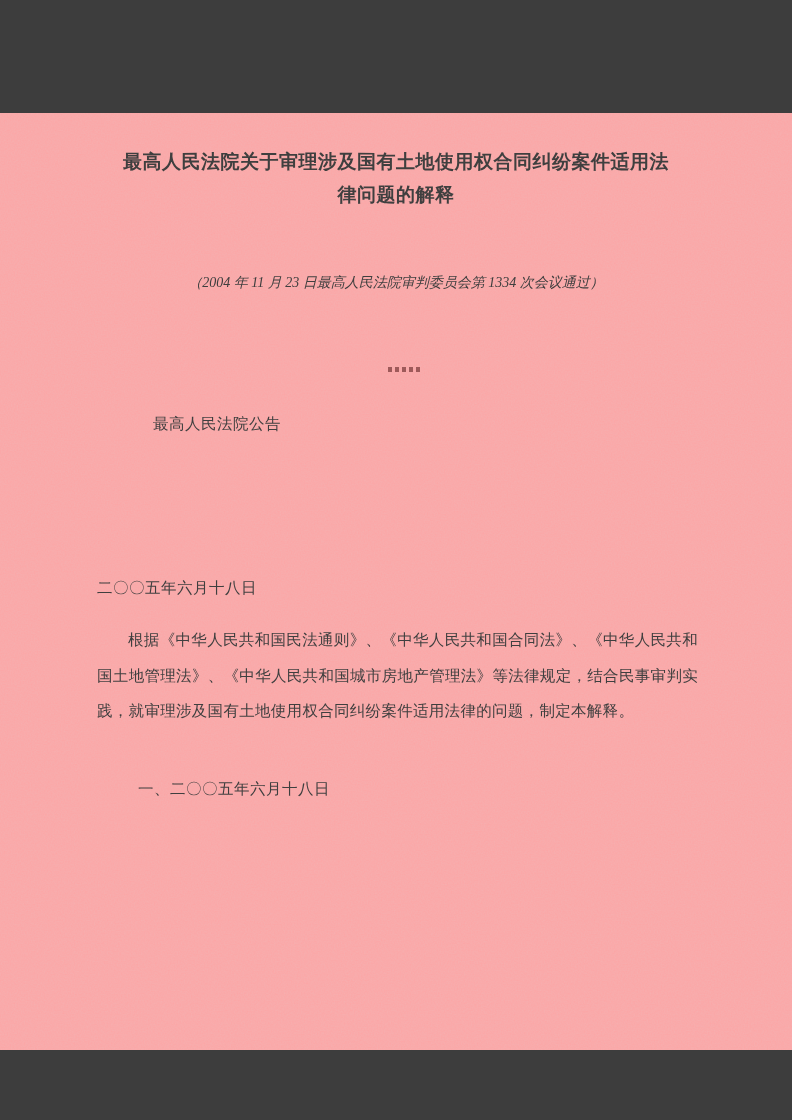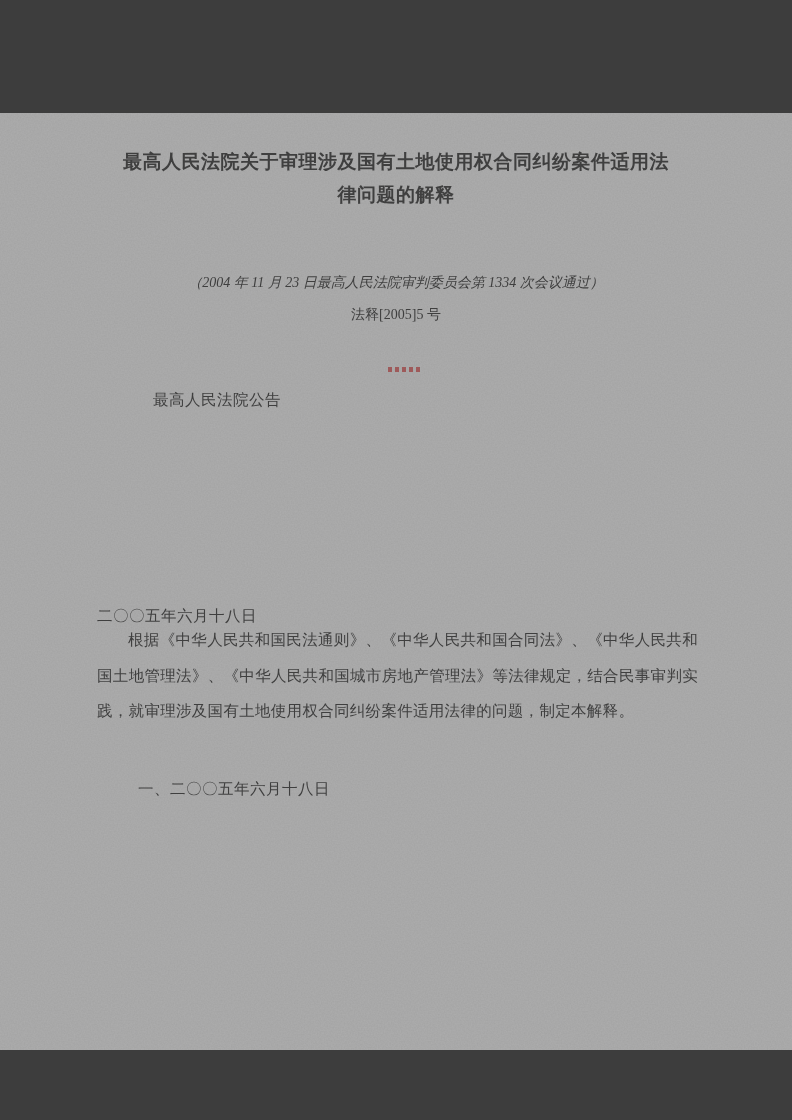--- a/index.html
+++ b/index.html
@@ -41,66 +41,64 @@
     text-align: center;
     font-size: 14px; line-height: 22px;
   }
   .red-marks {
     position: absolute; top: 254px; left: 0; width: 100%;
     display: flex; justify-content: center; gap: 3px;
     transform: translateX(8px);
   }
   .red-mark { width: 4px; height: 5px; background: #9e5a5a; }
   .announce-heading {
-    position: absolute; top: 276px; left: 153px;
+    position: absolute; top: 300px; left: 153px;
     font-size: 15.5px; line-height: 21px;
     letter-spacing: 0.5px;
     text-align: center;
   }
   .para {
     position: absolute; left: 97px; width: 601px;
     font-size: 15.5px; line-height: 35.5px;
     text-align: justify; text-justify: inter-character;
     letter-spacing: 0.3px;
   }
   .indent { text-indent: 2em; }
   .para-announce { top: 339px; }
   .date-line {
     position: absolute; top: 464px; left: 97px;
     font-size: 15.5px; line-height: 21px;
     letter-spacing: 0.5px;
-    margin-top: 28px;
   }
   .para-preamble { top: 509px; }
   .section-heading {
     position: absolute; top: 665px; left: 138px;
     font-size: 15.5px; line-height: 21px;
     letter-spacing: 0.5px;
   }
   .para-article { top: 710px; }
   .article-label { font-weight: bold; margin-right: 1.2em; }
 </style>
 </head>
 <body style="background: rgb(61, 61, 61); color: rgb(63, 63, 63);">
 
-<div class="paper" style="background: #a3a3a3;">
+<div class="paper" style="background: #fca5a5;">
 
   <svg class="noise" width="792" height="937" xmlns="http://www.w3.org/2000/svg" aria-hidden="true">
     <filter id="grain">
       <feTurbulence type="fractalNoise" baseFrequency="0.7" numOctaves="2" seed="3"></feTurbulence>
       <feColorMatrix type="matrix" values="0 0 0 0 0.72  0 0 0 0 0.72  0 0 0 0 0.73  0 0 0 0.18 0"></feColorMatrix>
     </filter>
     <rect width="792" height="937" filter="url(#grain)"></rect>
   </svg>
 
   <div class="doc-title">最高人民法院关于审理涉及国有土地使用权合同纠纷案件适用法律问题的解释</div>
 
   <div class="approval-line">（2004 年 11 月 23 日最高人民法院审判委员会第 1334 次会议通过）</div>
 
-  <div class="doc-number">法释[2005]5 号</div>
 
   <div class="red-marks">
     <span class="red-mark" style="background: rgb(158, 90, 90);"></span>
     <span class="red-mark" style="background: rgb(158, 90, 90);"></span>
     <span class="red-mark" style="background: rgb(158, 90, 90);"></span>
     <span class="red-mark" style="background: rgb(158, 90, 90);"></span>
     <span class="red-mark" style="background: rgb(158, 90, 90);"></span>
   </div>
 
   <div class="announce-heading">最高人民法院公告</div>

